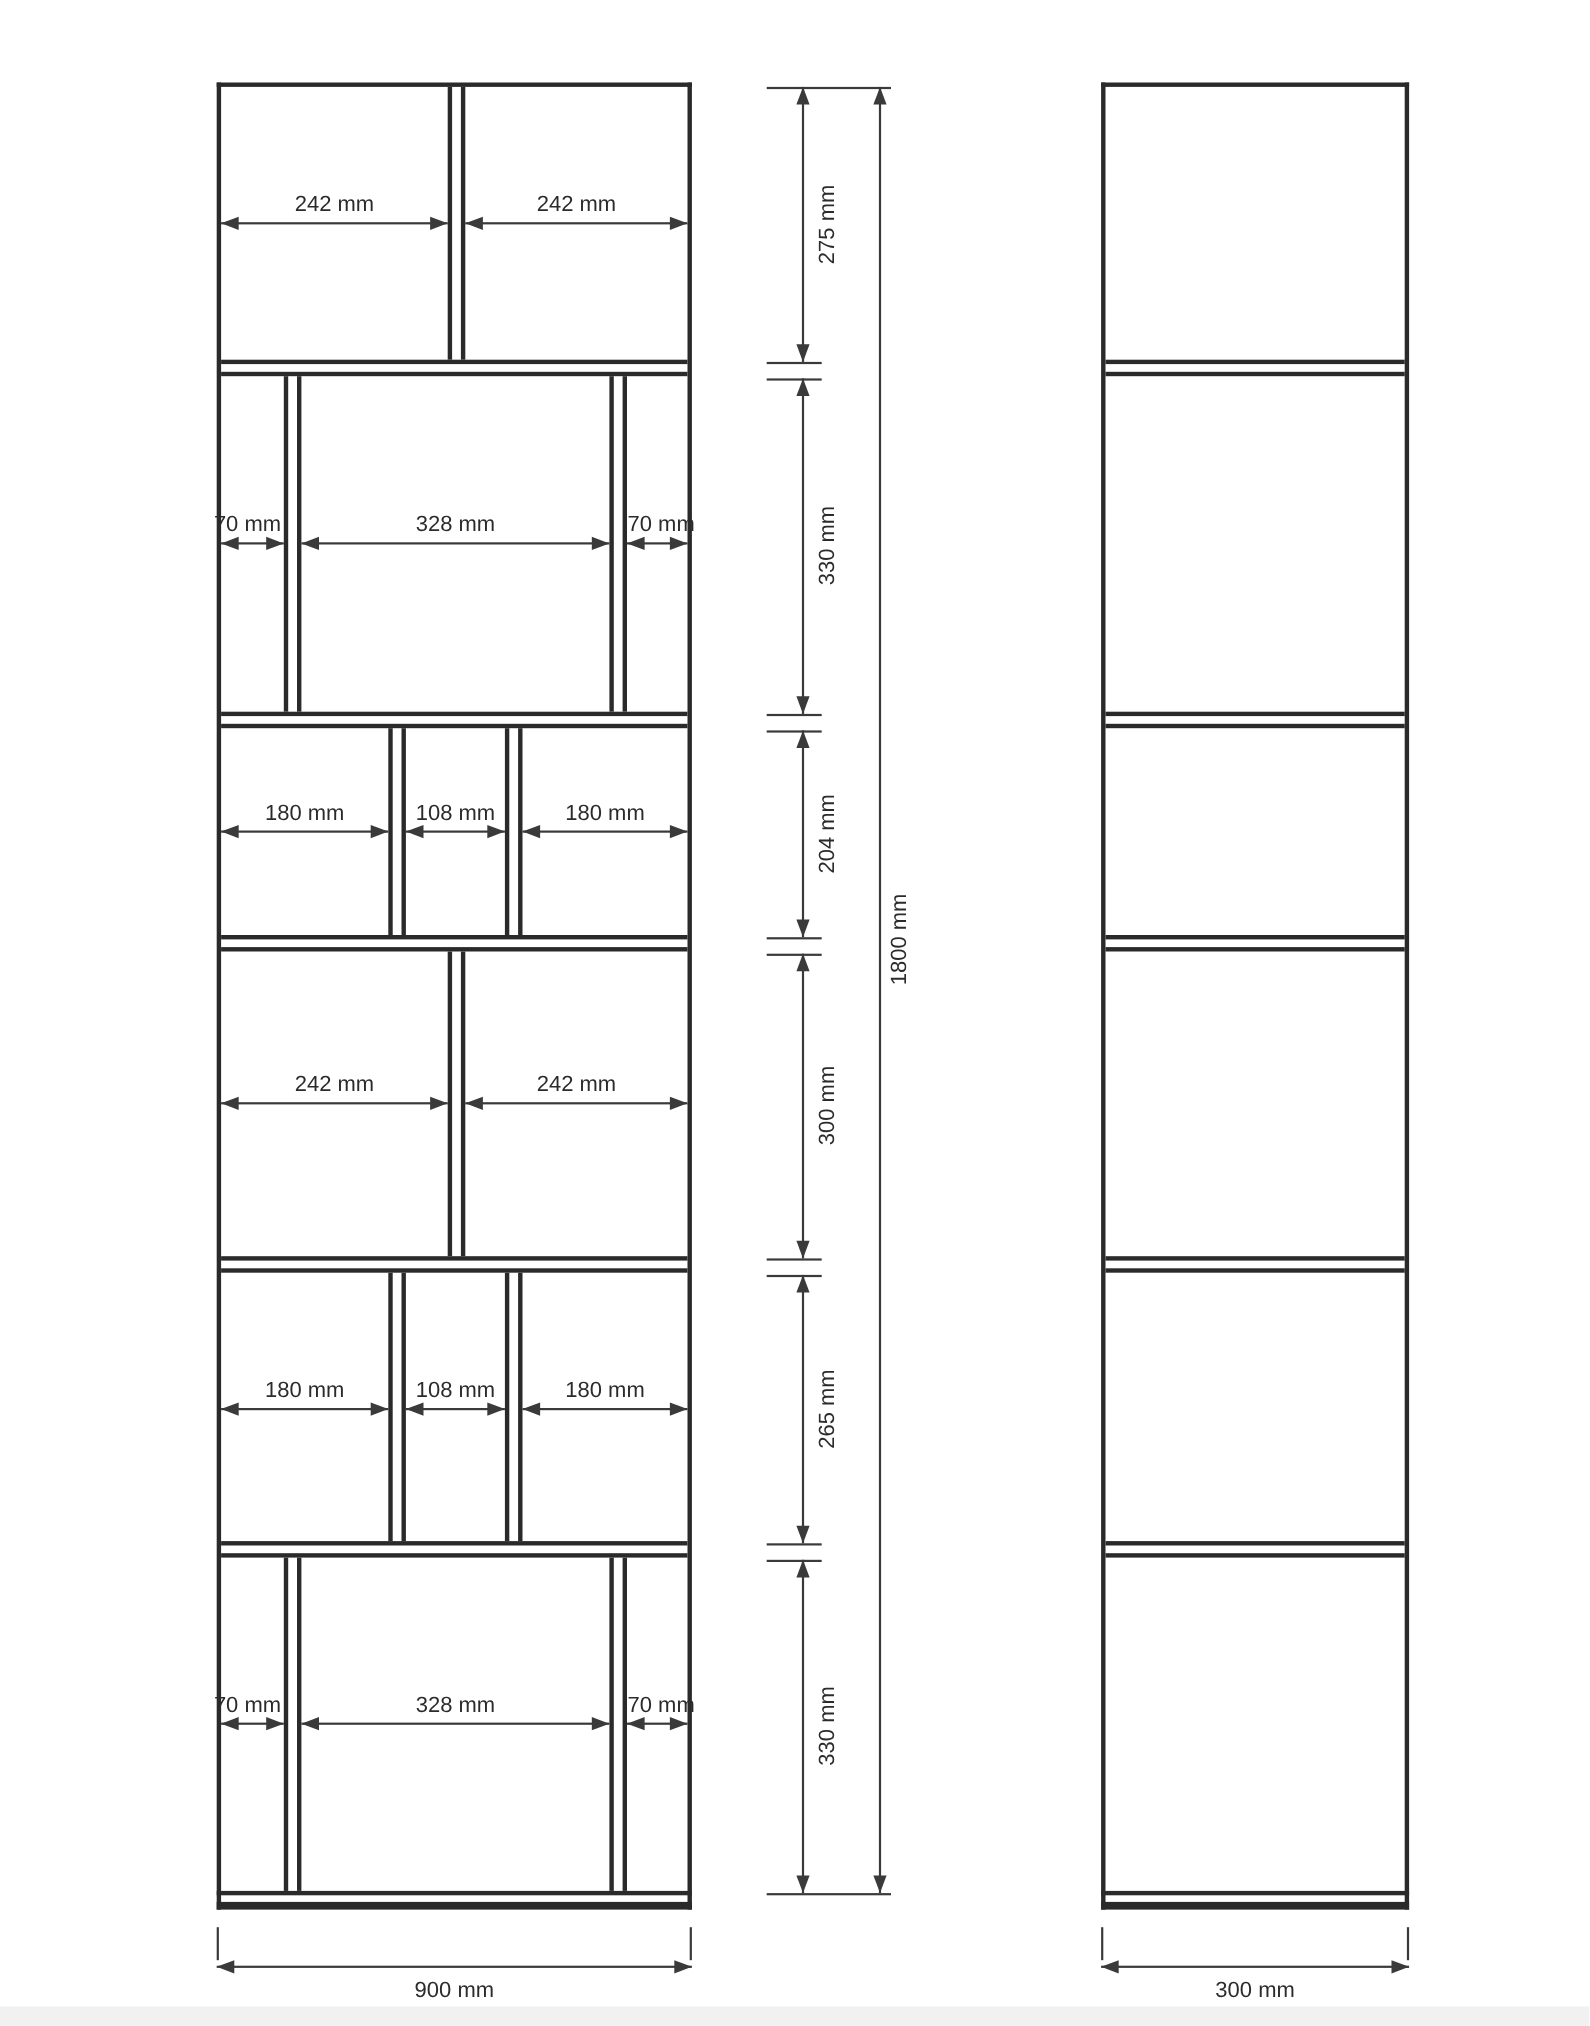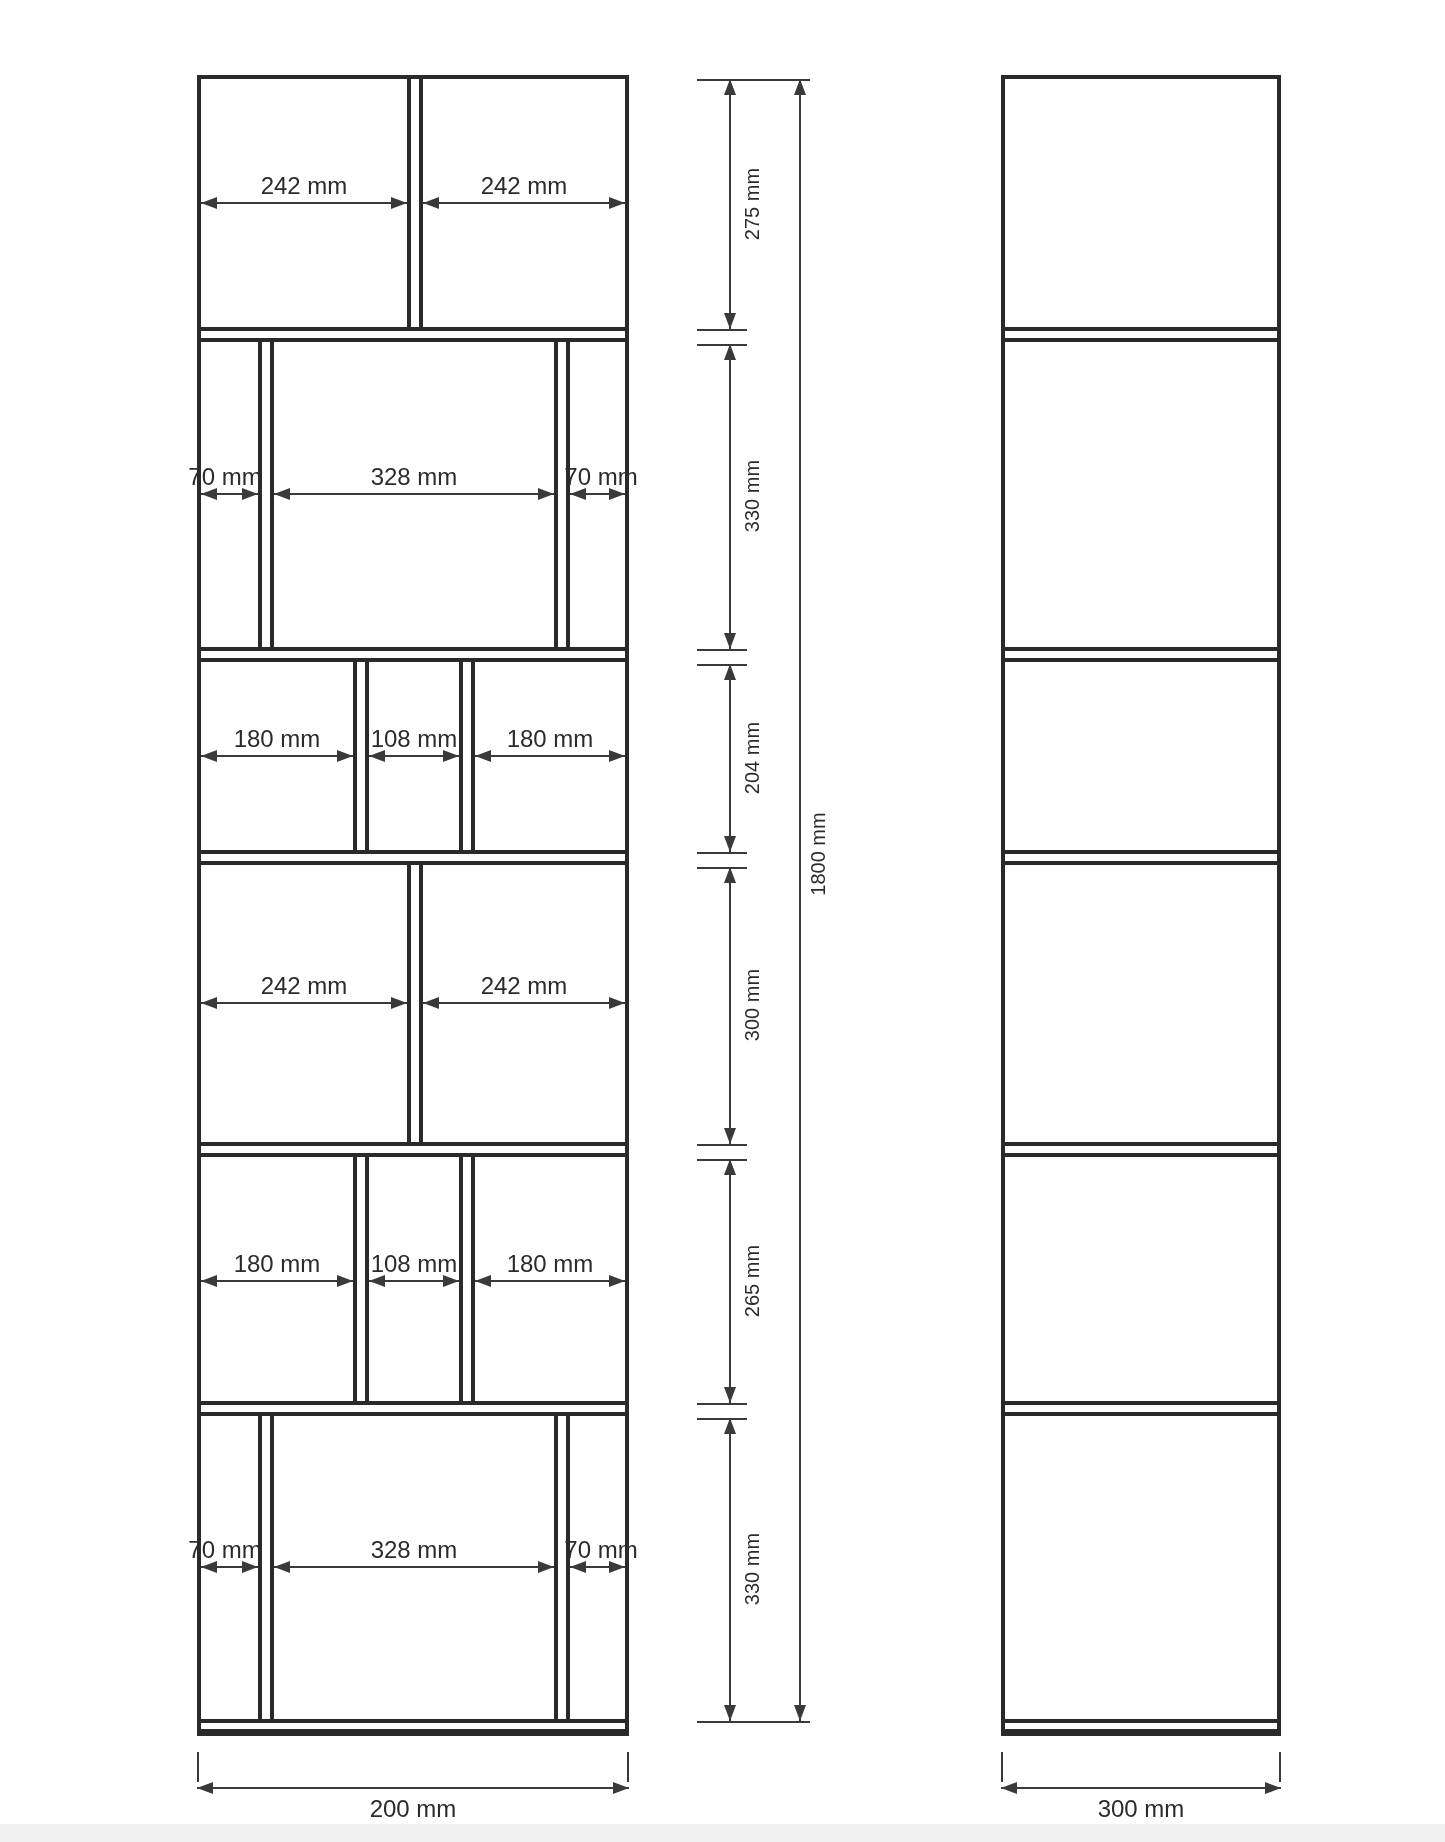--- a/index.html
+++ b/index.html
@@ -22,21 +22,21 @@
   .varrow{position:absolute;width:2px;background:#3a3a3a;}
   .varrow::before{content:"";position:absolute;top:0;left:-5px;width:0;height:0;
       border-left:6px solid transparent;border-right:6px solid transparent;
       border-bottom:16px solid #3a3a3a;}
   .varrow::after{content:"";position:absolute;bottom:0;left:-5px;width:0;height:0;
       border-left:6px solid transparent;border-right:6px solid transparent;
       border-top:16px solid #3a3a3a;}
   .tickh{position:absolute;height:2px;background:#3a3a3a;}
   .tickv{position:absolute;width:2px;background:#3a3a3a;}
   
-  .lbl{position:absolute;font-size:24px;line-height:24px;color:#2b2b2b;
+  .lbl{position:absolute;font-size:20px;line-height:24px;color:#2b2b2b;
        white-space:nowrap;transform:translateX(-50%);}
   .vlbl{position:absolute;font-size:20px;line-height:24px;color:#2b2b2b;
        white-space:nowrap;transform:translate(-50%,-50%) rotate(-90deg);}
   .footer-band{position:absolute;left:0;top:1824px;width:1445px;height:18px;background:#f1f1f2;}
 </style>
 </head>
 <body>
 
 <div id="canvas">
 
@@ -99,21 +99,21 @@
     <div class="harrow" style="left:201px;top:1566px;width:57px;"></div>
     <div class="harrow" style="left:274px;top:1566px;width:280px;"></div>
     <div class="harrow" style="left:570px;top:1566px;width:55px;"></div>
     <div class="lbl" style="left:225px;top:1538px;">70 mm</div>
     <div class="lbl" style="left:414px;top:1538px;">328 mm</div>
     <div class="lbl" style="left:601px;top:1538px;">70 mm</div>
 
     <div class="tickv" style="left:197px;top:1752px;height:30px;"></div>
     <div class="tickv" style="left:627px;top:1752px;height:30px;"></div>
     <div class="harrow" style="left:197px;top:1787px;width:432px;"></div>
-    <div class="lbl" style="left:413px;top:1797px;">200 mm</div>
+    <div class="lbl" style="left:413px;top:1797px;">900 mm</div>
   </div>
 
   <div>
 
     <div class="tickh" style="left:697px;top:79px;width:113px;"></div>
     <div class="tickh" style="left:697px;top:329px;width:50px;"></div>
     <div class="tickh" style="left:697px;top:344px;width:50px;"></div>
     <div class="tickh" style="left:697px;top:649px;width:50px;"></div>
     <div class="tickh" style="left:697px;top:664px;width:50px;"></div>
     <div class="tickh" style="left:697px;top:852px;width:50px;"></div>

